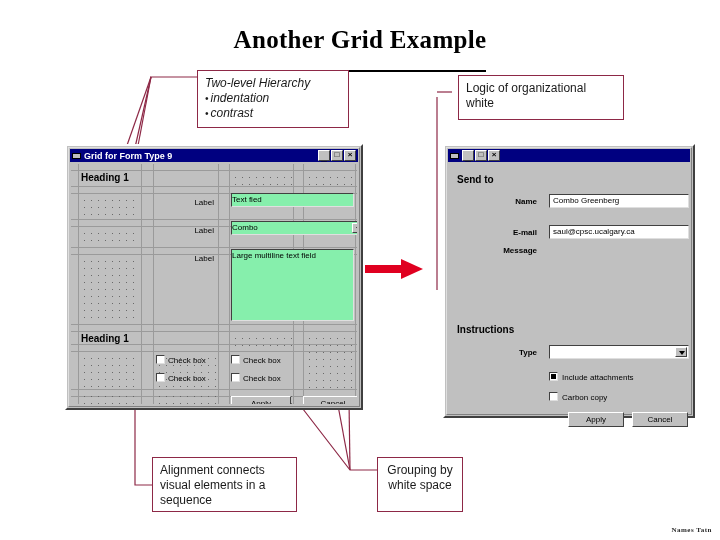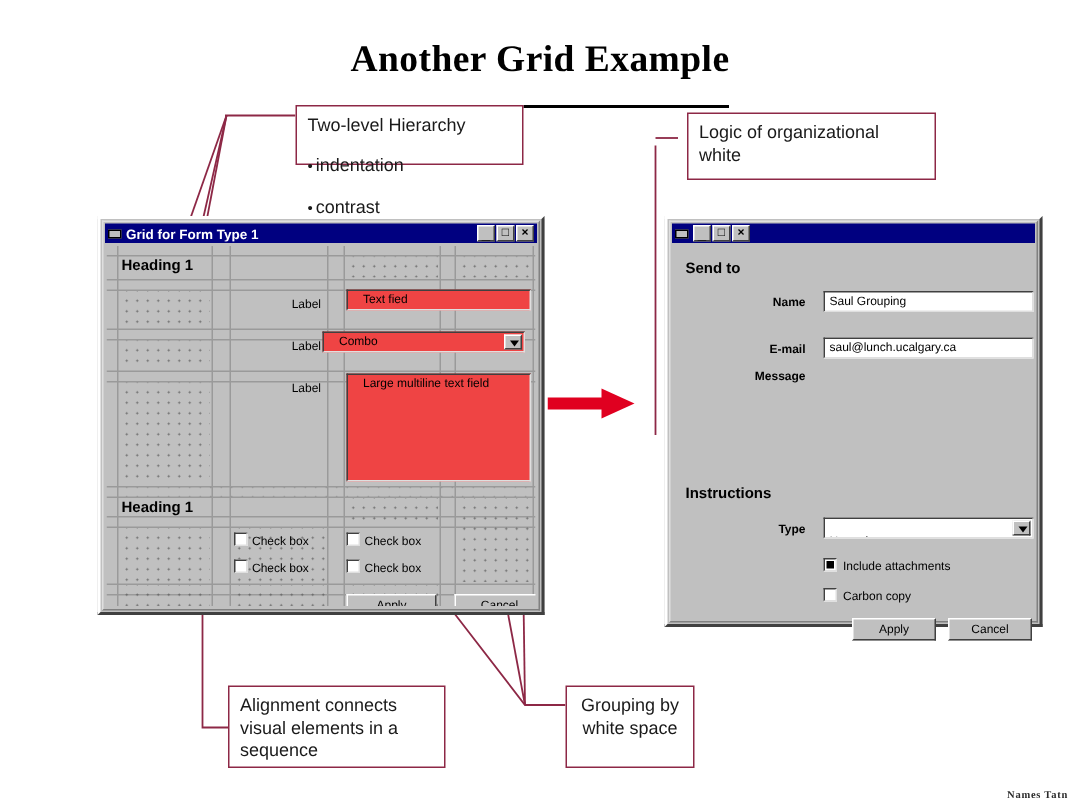--- a/index.html
+++ b/index.html
@@ -19,25 +19,25 @@
     letter-spacing:.3px;
   }
   #slide-title span{border-bottom:2px solid #000;padding-bottom:17px;}
 
   
   .callout{
     position:absolute;border:1px solid #8d2846;background:#ffffff;
     font-size:12px;color:#1a1a1a;line-height:15px;padding:5px 7px;
     box-sizing:border-box;
   }
-  #callout-hierarchy{left:197px;top:70px;width:152px;height:40px;}
+  #callout-hierarchy{left:197px;top:70px;width:152px;height:58px;font-style:italic;}
   #callout-logic{left:458px;top:75px;width:166px;height:45px;}
   #callout-alignment{left:152px;top:457px;width:145px;height:55px;}
   #callout-grouping{left:377px;top:457px;width:86px;height:55px;text-align:center;}
-  .callout .bullet{display:block;margin-top:12px;}
+  .callout .bullet{display:block;}
   .callout .bullet::before{content:"\2022";margin-right:2px;font-size:10px;}
   .connsvg{position:absolute;left:0;top:0;width:720px;height:540px;
            pointer-events:none;overflow:visible;}
 
   
   #flow-arrow{position:absolute;left:365px;top:258px;width:60px;height:22px;}
 
   
   .win{
     position:absolute;background:#c0c0c0;
@@ -80,24 +80,24 @@
   .dotcell{
     position:absolute;
     background-image:
       radial-gradient(#5a5a5a 0.6px, transparent 0.7px);
     background-size:7px 7px;background-position:2px 3px;
     opacity:.85;
   }
   .gheading{position:absolute;font-size:10px;font-weight:bold;color:#000;}
   .glabel{position:absolute;font-size:8px;color:#000;text-align:right;}
   .gfield{
-    position:absolute;background:#ef4444;box-sizing:border-box;
+    position:absolute;background:#86efac;box-sizing:border-box;
     border-top:1px solid #404040;border-left:1px solid #404040;
     border-right:1px solid #dfdfdf;border-bottom:1px solid #dfdfdf;
-    font-size:8px;color:#000;padding:1px 10px;overflow:hidden;
+    font-size:8px;color:#000;padding:1px 0;overflow:hidden;
   }
   .gcombo-arrow{
     position:absolute;right:1px;top:1px;width:12px;bottom:1px;background:#c0c0c0;
     border-top:1px solid #fff;border-left:1px solid #fff;
     border-right:1px solid #404040;border-bottom:1px solid #404040;
     box-sizing:border-box;
   }
   .gcombo-arrow::after{
     content:"";position:absolute;left:3px;top:50%;margin-top:-1px;
     border-left:3px solid transparent;border-right:3px solid transparent;
@@ -199,21 +199,21 @@
   <svg id="flow-arrow" viewBox="0 0 60 22">
     <rect x="0" y="7" width="40" height="8" fill="#e00020"></rect>
     <polygon points="36,1 58,11 36,21" fill="#e00020"></polygon>
   </svg>
 
   <div class="win" id="grid-form" style="left:65px;top:144px;width:298px;height:266px;">
     <div class="win-inner"></div>
 
     <div class="titlebar">
       <span class="tb-icon"></span>
-      <span class="tb-text">Grid for Form Type 1</span>
+      <span class="tb-text">Grid for Form Type 9</span>
       <span class="tb-btns">
         <span class="tb-btn tb-min">
             <i>_</i>
           </span>
         <span class="tb-btn">
             <i>□</i>
           </span>
         <span class="tb-btn">
             <i>×</i>
           </span>
@@ -260,21 +260,21 @@
       <div class="dotcell" style="left:159px;top:168px;width:62px;height:19px;"></div>
 
       <div class="gheading" style="left:10px;top:8px;">Heading 1</div>
 
       <div class="glabel" style="left:83px;top:34px;width:60px;">Label</div>
       <div class="glabel" style="left:83px;top:62px;width:60px;">Label</div>
       <div class="glabel" style="left:83px;top:90px;width:60px;">Label</div>
 
       <div class="gfield" style="left:160px;top:29px;width:123px;height:14px;">Text fied</div>
 
-      <div class="gfield" style="left:144px;top:57px;width:135px;height:14px;">
+      <div class="gfield" style="left:160px;top:57px;width:135px;height:14px;">
         <span>Combo</span>
         <span class="gcombo-arrow"></span>
       </div>
 
       <div class="gfield" style="left:160px;top:85px;width:123px;height:72px;">Large multiline text field</div>
 
       <div class="gheading" style="left:10px;top:169px;">Heading 1</div>
 
       <div class="gcheck" style="left:85px;top:191px;">
         <span class="bx"></span><span>Check box</span>
@@ -309,24 +309,24 @@
         <span class="tb-btn">
             <i>×</i>
           </span>
       </span>
     </div>
 
     <div class="body">
       <div class="nheading" style="left:8px;top:10px;">Send to</div>
 
       <div class="nlabel" style="left:20px;top:33px;width:68px;">Name</div>
-      <div class="nfield" style="left:100px;top:30px;width:140px;height:14px;">Saul Grouping</div>
+      <div class="nfield" style="left:100px;top:30px;width:140px;height:14px;">Combo Greenberg</div>
 
       <div class="nlabel" style="left:20px;top:64px;width:68px;">E-mail</div>
-      <div class="nfield" style="left:100px;top:61px;width:140px;height:14px;">saul@lunch.ucalgary.ca</div>
+      <div class="nfield" style="left:100px;top:61px;width:140px;height:14px;">saul@cpsc.ucalgary.ca</div>
 
       <div class="nlabel" style="left:20px;top:82px;width:68px;">Message</div>
 
       <div class="nheading" style="left:8px;top:160px;">Instructions</div>
 
       <div class="nlabel" style="left:20px;top:184px;width:68px;">Type</div>
       <div class="nfield" style="left:100px;top:181px;width:140px;height:14px;">
         <span>Normal men</span>
         <span class="gcombo-arrow"></span>
       </div>

